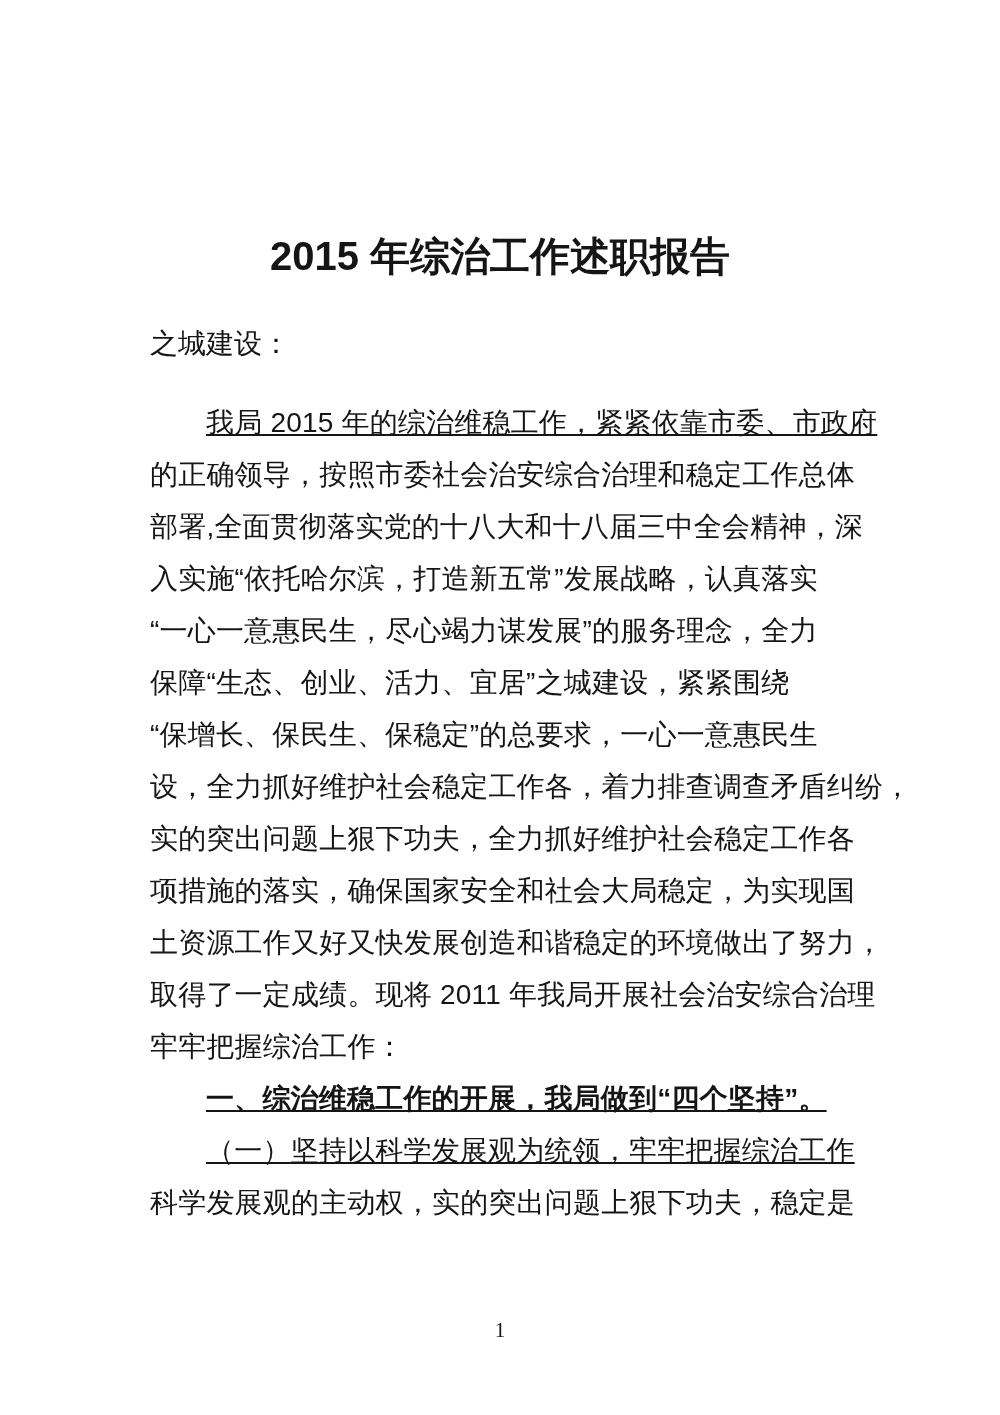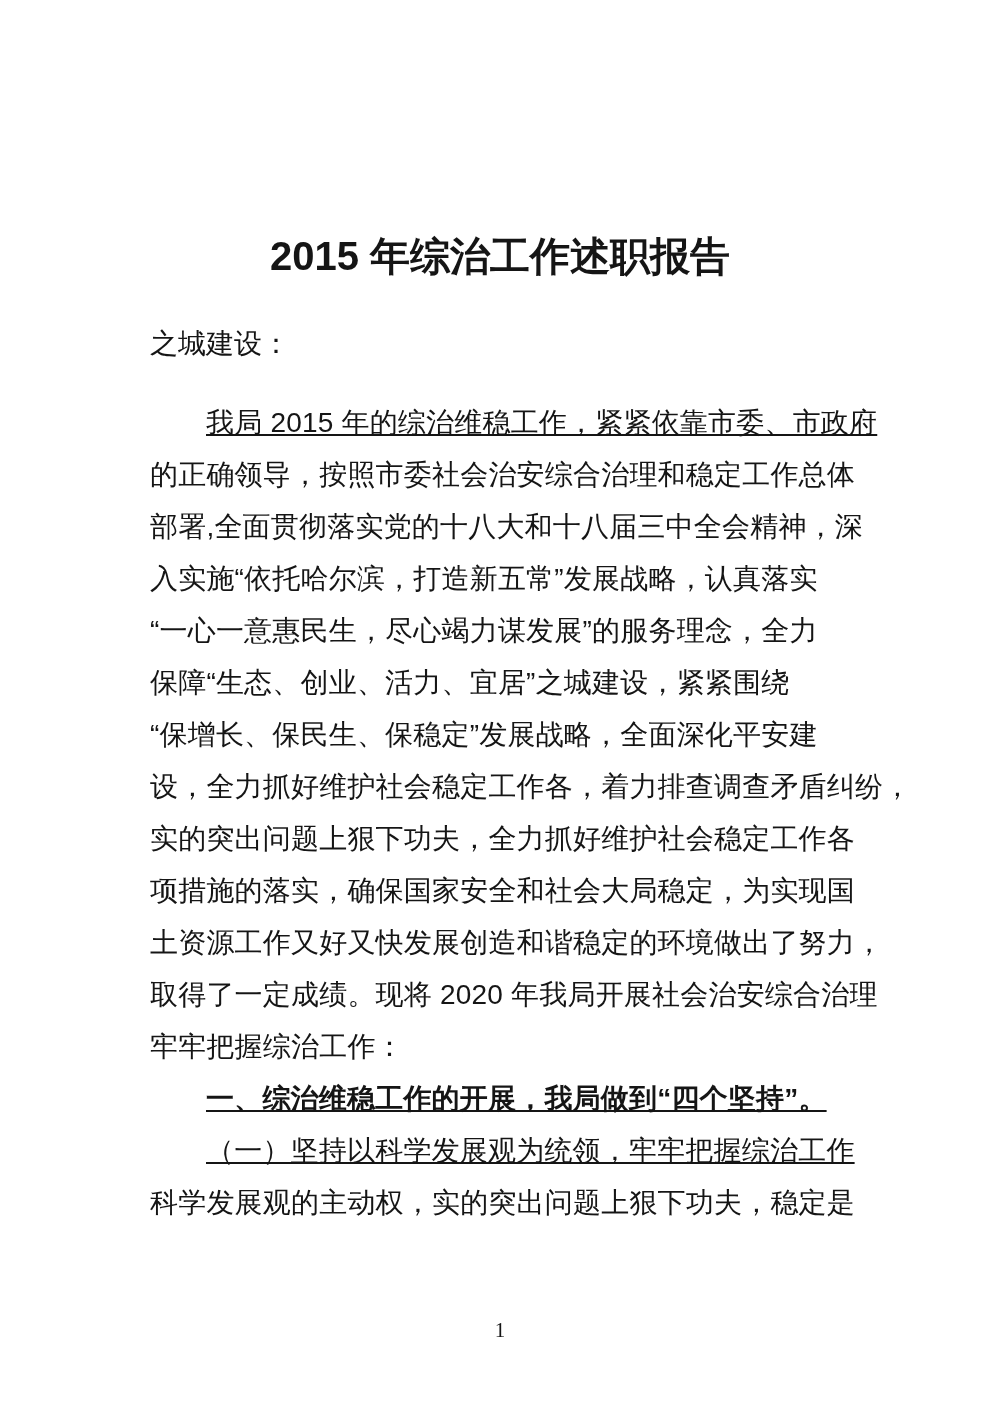--- a/index.html
+++ b/index.html
@@ -76,26 +76,26 @@
 
   <div class="salutation">之城建设：</div>
 
   <div class="body-block">
     <div class="line indent">我局 2015 年的综治维稳工作，紧紧依靠市委、市政府</div>
     <div class="line">的正确领导，按照市委社会治安综合治理和稳定工作总体</div>
     <div class="line">部署,全面贯彻落实党的十八大和十八届三中全会精神，深</div>
     <div class="line">入实施“依托哈尔滨，打造新五常”发展战略，认真落实</div>
     <div class="line">“一心一意惠民生，尽心竭力谋发展”的服务理念，全力</div>
     <div class="line">保障“生态、创业、活力、宜居”之城建设，紧紧围绕</div>
-    <div class="line">“保增长、保民生、保稳定”发展战略，全面深化平安建</div>
+    <div class="line">“保增长、保民生、保稳定”的总要求，一心一意惠民生</div>
     <div class="line">设，全力抓好维护社会稳定工作各，着力排查调查矛盾纠纷，</div>
     <div class="line">实的突出问题上狠下功夫，全力抓好维护社会稳定工作各</div>
     <div class="line">项措施的落实，确保国家安全和社会大局稳定，为实现国</div>
     <div class="line">土资源工作又好又快发展创造和谐稳定的环境做出了努力，</div>
-    <div class="line">取得了一定成绩。现将 2020 年我局开展社会治安综合治理</div>
+    <div class="line">取得了一定成绩。现将 2011 年我局开展社会治安综合治理</div>
     <div class="line">牢牢把握综治工作：</div>
 
     <div class="line indent heading">一、综治维稳工作的开展，我局做到“四个坚持”。</div>
 
     <div class="line indent">（一）坚持以科学发展观为统领，牢牢把握综治工作</div>
     <div class="line">科学发展观的主动权，实的突出问题上狠下功夫，稳定是</div>
   </div>
 
   <div class="page-number">1</div>
 

